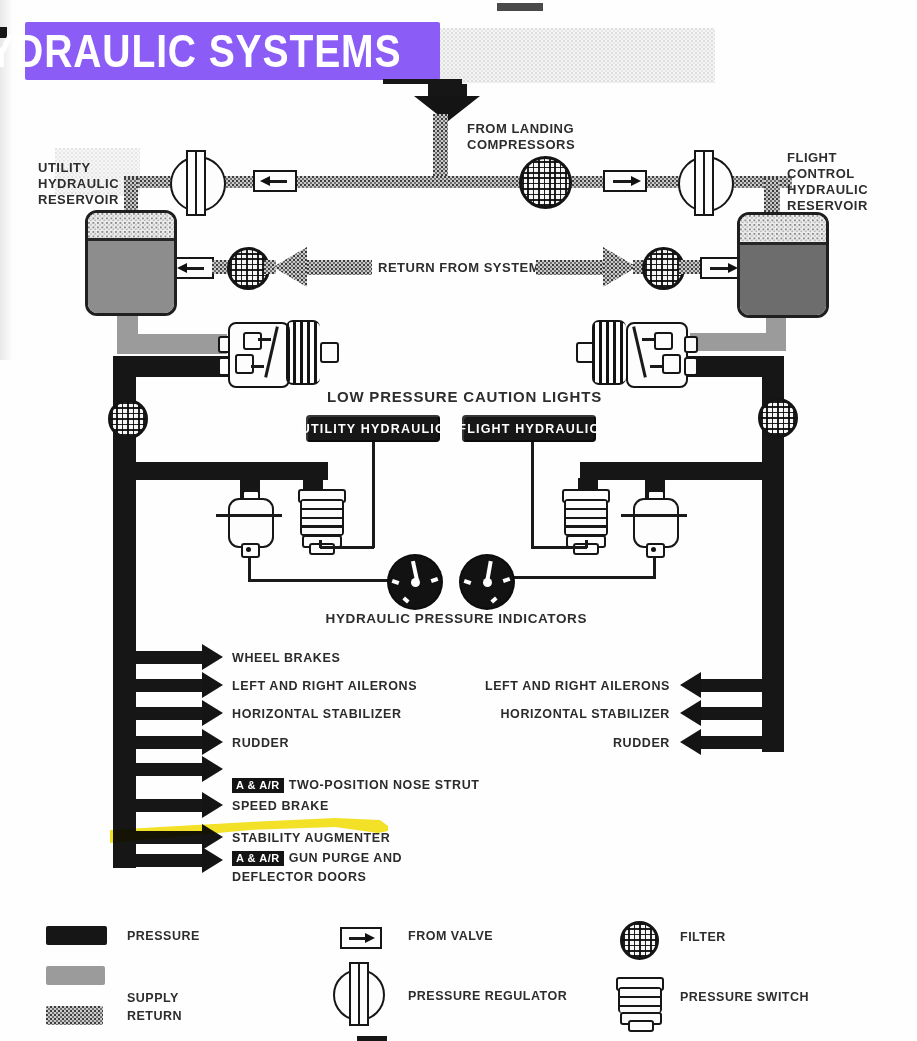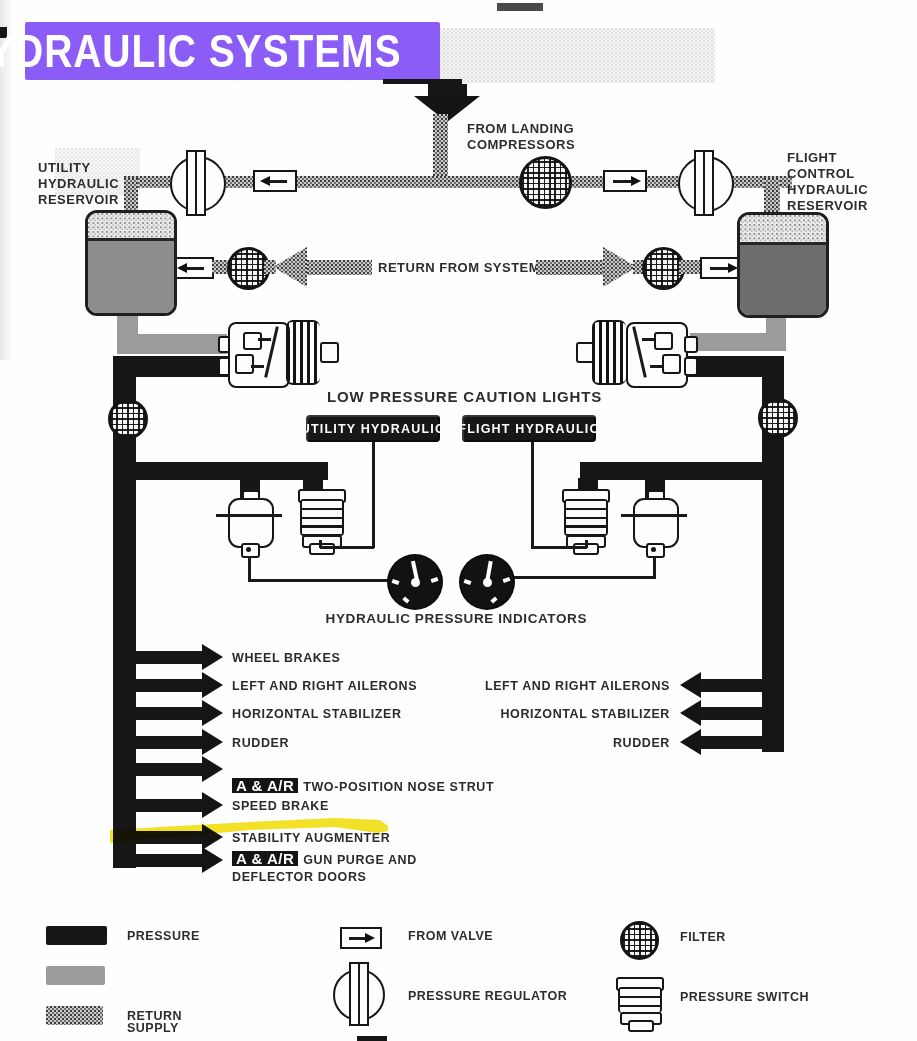--- a/index.html
+++ b/index.html
@@ -57,21 +57,21 @@
   }
   .plate{background:#fdfdfd;border:2.2px solid #161616;border-radius:3px;}
   .acc-body{background:#fdfdfd;border:2.5px solid #161616;border-radius:11px;}
   .gauge{background:#121212;border-radius:50%;box-shadow:0 0 0 2px #0c0c0c;}
   .needle{background:#fff;width:3.5px;height:20px;}
   .light-box{
     background:#171717;border-radius:4px;color:#fff;display:flex;align-items:center;justify-content:center;
     box-shadow:inset 2px 2px 0 rgba(255,255,255,.14), inset -2px -2px 0 rgba(0,0,0,.5);
   }
   .light-box span{font-size:12.5px;font-weight:bold;letter-spacing:1.2px;white-space:nowrap;}
-  .badge{display:inline-block;background:#141414;color:#fff;font-size:15px;font-weight:bold;
+  .badge{display:inline-block;background:#141414;color:#fff;font-size:11px;font-weight:bold;
          padding:1px 4px 1px 4px;letter-spacing:.5px;margin-right:5px;line-height:13px;}
   .svc-label{font-size:12.5px;font-weight:bold;color:#2b2b2b;letter-spacing:.6px;white-space:nowrap;}
   .hl{mix-blend-mode:multiply;z-index:50;}
 </style>
 </head>
 <body>
 
 <div class="canvas">
 
   <div class="abs" style="left:0;top:0;width:13px;height:360px;background:linear-gradient(90deg,#d6d6d6,rgba(255,255,255,0));opacity:.55;"></div>
@@ -326,21 +326,21 @@
   <div class="abs svc-label right" style="left:470px;top:736px;width:200px;">RUDDER</div>
 
   <svg class="abs hl" style="left:100px;top:814px;width:300px;height:34px;" viewBox="0 0 300 34">
     <polygon points="10,16 60,13 150,8 235,4 280,6 288,12 288,17 278,19 235,13 150,16 75,23 10,29" fill="#f1dd00" opacity="0.85"></polygon>
   </svg>
 
   <div class="abs blk" style="left:46px;top:926px;width:61px;height:19px;border-radius:2px;"></div>
   <div class="abs txt t12" style="left:127px;top:929px;">PRESSURE</div>
 
   <div class="abs gry" style="left:46px;top:966px;width:59px;height:19px;border-radius:2px;"></div>
-  <div class="abs txt t12" style="left:127px;top:1021px;">SUPPLY</div>
+  <div class="abs txt t12" style="left:127px;top:991px;">SUPPLY</div>
 
   <div class="abs stipple" style="left:46px;top:1006px;width:57px;height:19px;border-radius:2px;"></div>
   <div class="abs txt t12" style="left:127px;top:1009px;">RETURN</div>
 
   <div class="abs cv" style="left:340px;top:927px;width:38px;height:18px;">
     <div class="abs thin" style="left:7px;top:8px;width:18px;height:3px;"></div>
     <div class="abs tri-r" style="left:23px;top:4px;"></div>
   </div>
   <div class="abs txt t12" style="left:408px;top:929px;">FROM VALVE</div>
 

